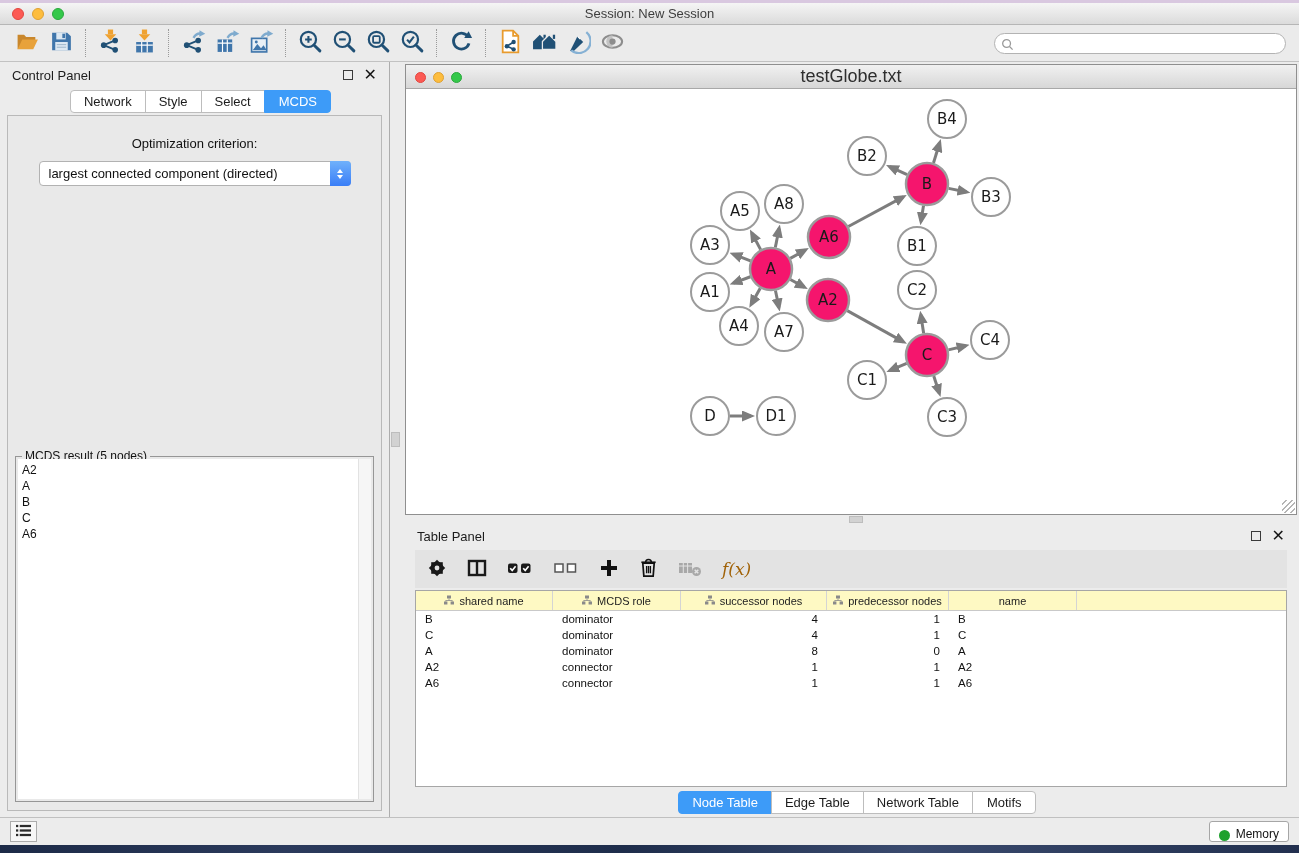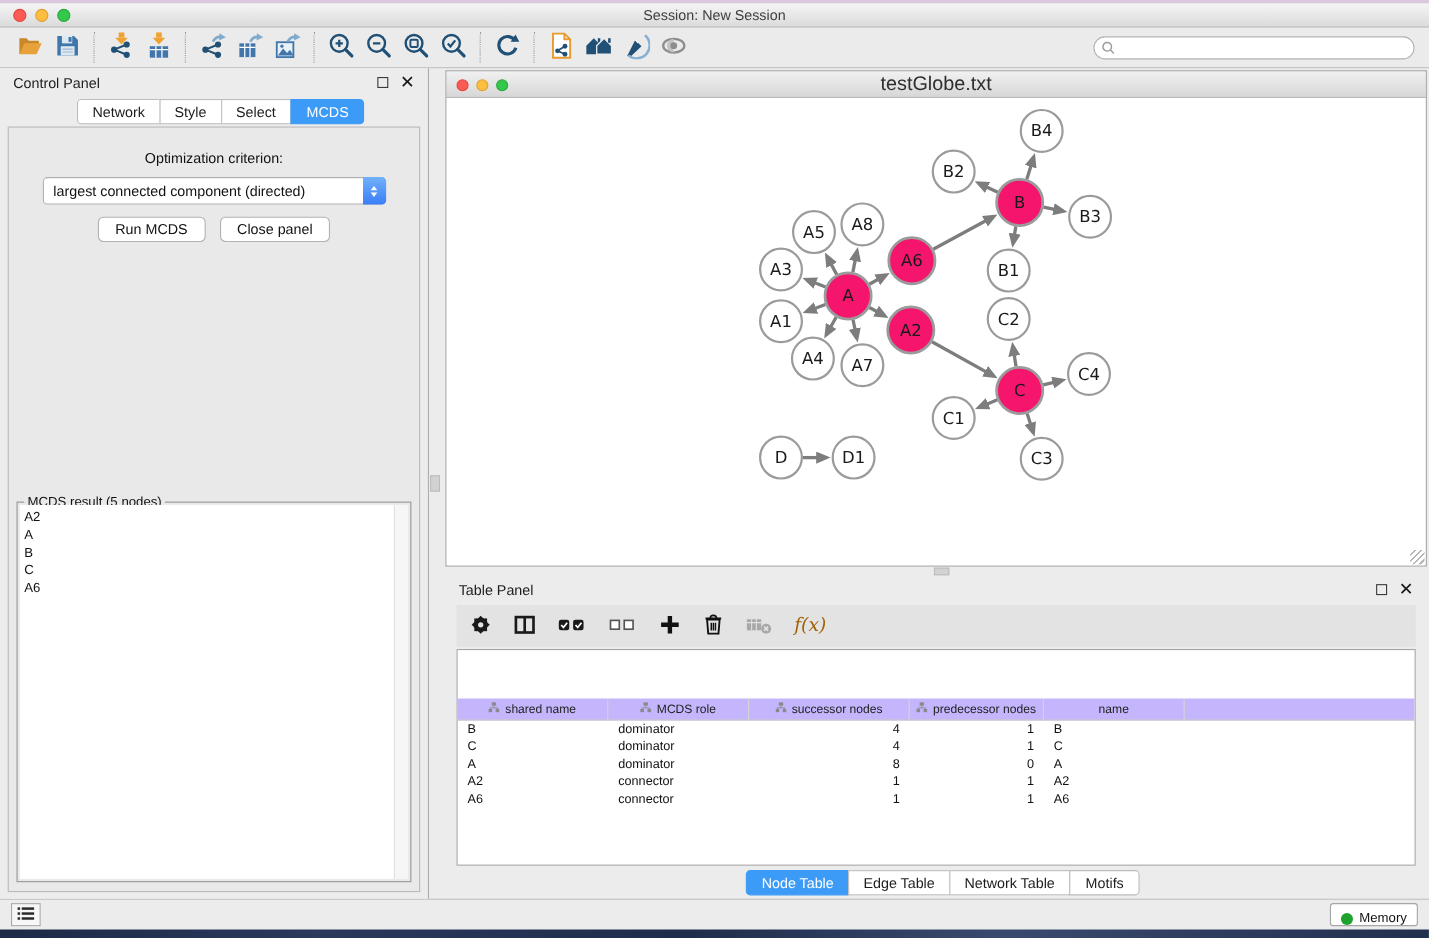--- a/index.html
+++ b/index.html
@@ -56,21 +56,21 @@
 .net-canvas{flex:1;position:relative;background:#fff;overflow:hidden;}
 .resize-grip{position:absolute;right:1px;bottom:1px;width:13px;height:13px;background:repeating-linear-gradient(135deg,transparent 0 2.5px,#b5b5b5 2.5px 4px);}
 .h-divider{height:8px;position:relative;flex:none;}
 .h-handle{position:absolute;left:444px;top:1px;width:14px;height:7px;background:#d2d2d2;border:1px solid #bdbdbd;}
 .v-handle{position:absolute;left:391px;top:370px;width:9px;height:15px;background:#d2d2d2;border:1px solid #bdbdbd;z-index:3;}
 .table-panel{flex:1;display:flex;flex-direction:column;min-height:0;}
 .tp-toolbar{height:38px;margin:1px 10px 0 10px;background:#e3e3e3;display:flex;align-items:center;padding:0 12px;gap:20px;flex:none;}
 .ttb-btn{border:none;background:none;display:flex;align-items:center;cursor:pointer;padding:0;}
 .fx-text{font-family:"DejaVu Serif",serif;font-style:italic;font-size:17px;color:#a16207;}
 .table-wrap{flex:1;margin:2px 10px 0 10px;background:#fff;border:1px solid #a6a6a6;overflow:hidden;display:flex;flex-direction:column;min-height:0;}
-.thead{display:flex;height:20px;background:#c4b5fd;border-bottom:1px solid #c9c9c9;flex:none;margin-top:44px;}
+.thead{display:flex;height:20px;background:#fef9c3;border-bottom:1px solid #c9c9c9;flex:none;}
 .th{display:flex;align-items:center;justify-content:center;gap:5px;font-size:11px;color:#222;border-right:1px solid #d4d4d4;flex:none;cursor:pointer;}
 .th.filler{flex:1;border-right:none;cursor:default;}
 .tbody{flex:1;overflow:hidden;}
 .tr{display:flex;height:16px;align-items:center;cursor:default;}
 .td{font-size:11.5px;color:#111;flex:none;overflow:hidden;white-space:nowrap;}
 .td.left{padding-left:9px;text-align:left;}
 .td.right{padding-right:9px;text-align:right;}
 .td.filler{flex:1;}
 .tp-tabs{height:30px;display:flex;align-items:center;justify-content:center;flex:none;}
 .status-bar{height:28px;border-top:1px solid #c0c0c0;background:#ececec;display:flex;align-items:center;padding:0 10px;flex:none;}
@@ -257,24 +257,20 @@
           <button class="seg-tab active">MCDS</button>
         </div>
       <div class="cp-body">
         <div class="opt-label">Optimization criterion:</div>
         <div class="select">
           <span>largest connected component (directed)</span>
           <span class="select-stepper">
             <span class="chev up"></span>
               <span class="chev down"></span>
           </span>
-        </div>
-        <div class="cp-buttons">
-          <button class="btn">Run MCDS</button>
-          <button class="btn">Close panel</button>
         </div>
         <div class="result-box">
           <span class="result-legend">MCDS result (5 nodes)</span>
           <div class="result-list">
             <div>
                 <div class="list-item">A2</div>
                 <div class="list-item">A</div>
                 <div class="list-item">B</div>
                 <div class="list-item">C</div>
                 <div class="list-item">A6</div>

